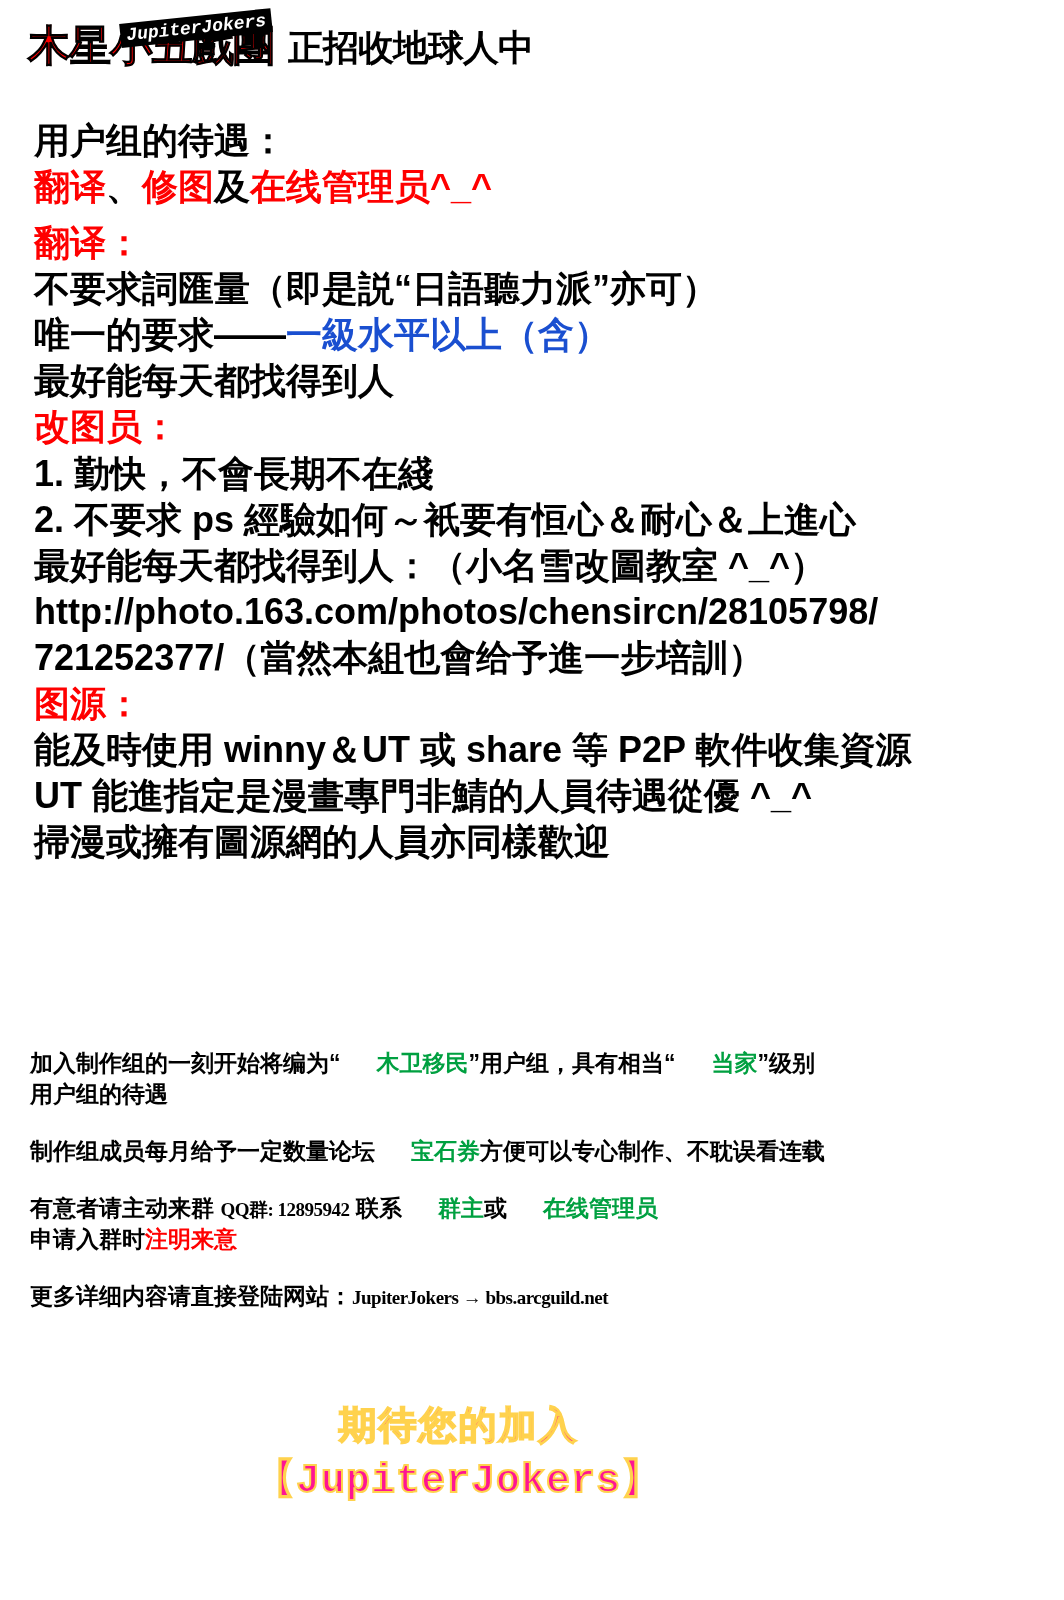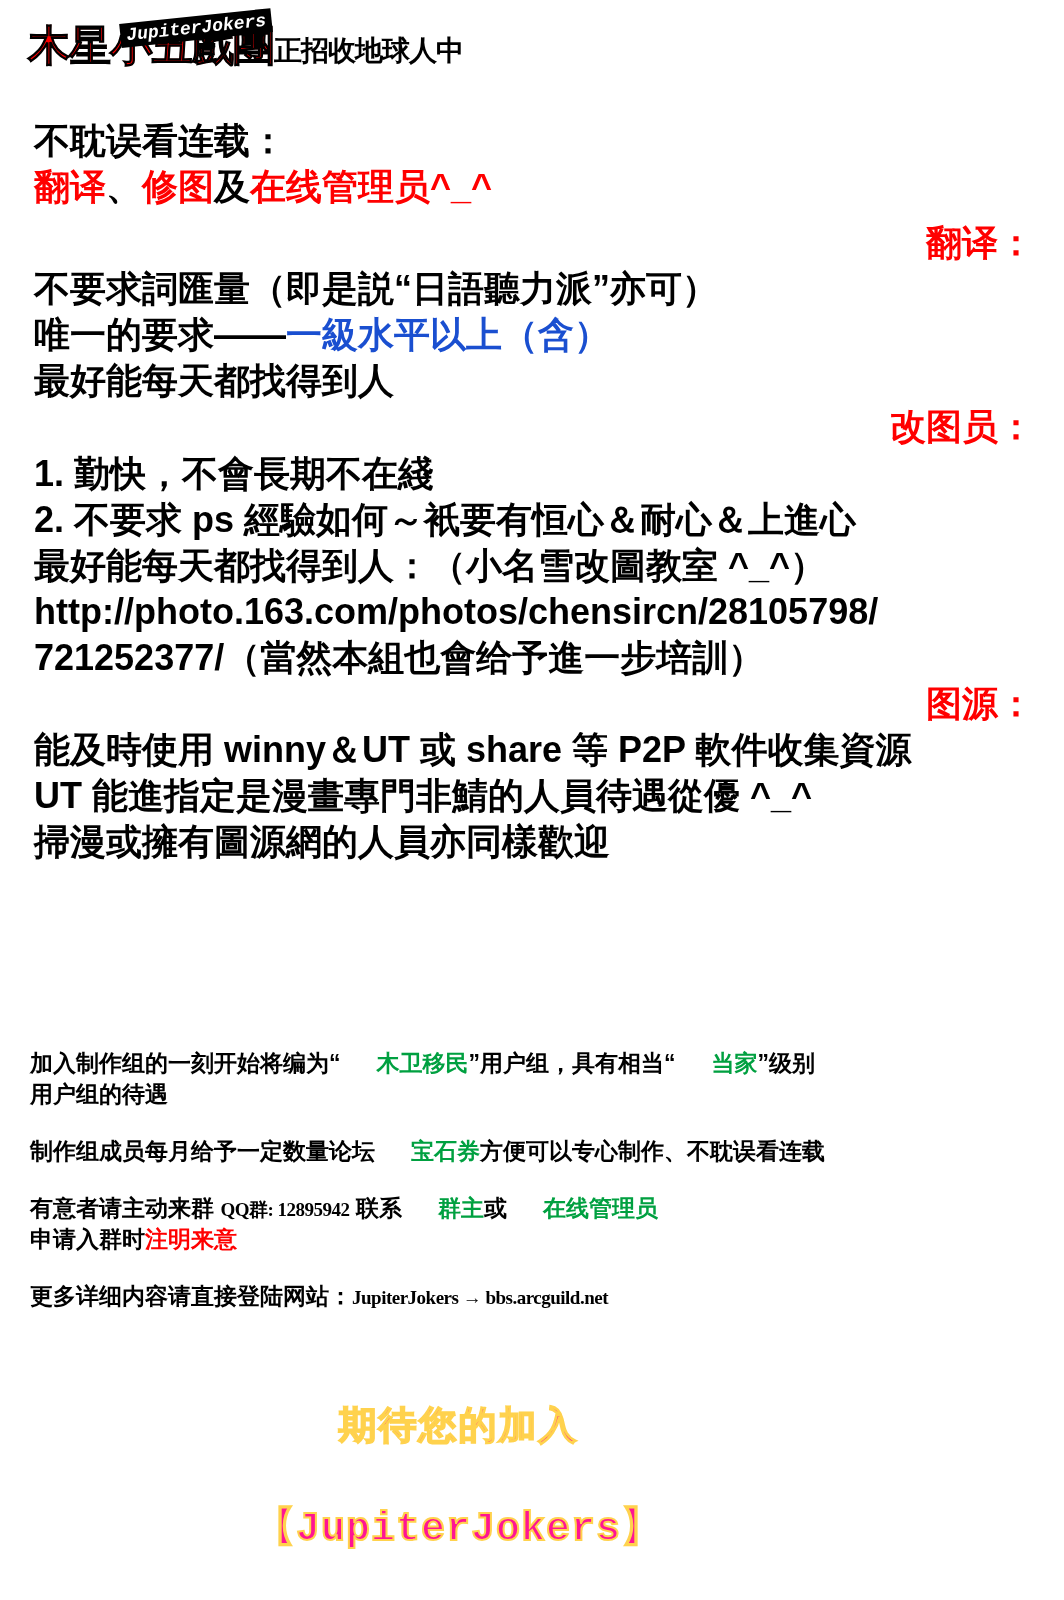--- a/index.html
+++ b/index.html
@@ -46,41 +46,42 @@
     color: #fff;
     font-family: "Liberation Mono", monospace;
     font-size: 18px;
     font-weight: bold;
     font-style: italic;
     padding: 2px 6px;
     transform: rotate(-6deg);
     letter-spacing: 0px;
   }
   .header-black {
-    font-size: 28px;
+    font-size: 36px;
     font-weight: bold;
     color: #000;
     letter-spacing: -1px;
+    margin-left: 14px;
   }
 
   
   .body-main {
     position: absolute;
     left: 34px;
     top: 118px;
     width: 1000px;
   }
   .line {
     font-size: 36px;
     font-weight: bold;
     line-height: 1.28;
     color: #000;
     white-space: nowrap;
   }
-  .red { color: #ff0000; text-align: right; }
+  .red { color: #ff0000; }
   .blue { color: #1a4fd0; margin-top: 18px; }
   .green { color: #00a040; margin-left: 36px; }
   .gap-s { height: 10px; }
 
   
   .lower {
     position: absolute;
     left: 30px;
     top: 1048px;
     width: 1010px;
@@ -109,21 +110,20 @@
     text-align: center;
   }
   .footer-line1 {
     font-size: 38px;
     font-weight: bold;
     color: #ff1493;
     -webkit-text-stroke: 1.5px #ffd24d;
     letter-spacing: 2px;
   }
   .footer-line2 {
-    margin-top: 48px;
     font-size: 40px;
     font-weight: bold;
     font-family: "Liberation Mono", monospace;
     color: #ff1493;
     -webkit-text-stroke: 2px #ffd24d;
     letter-spacing: 1px;
   }
 </style>
 </head>
 <body>
@@ -131,21 +131,21 @@
 <div class="page">
 
   <div class="header">
     <span class="header-red">木星小丑戲團</span>
     <span class="header-stamp">JupiterJokers</span>
     <span class="header-black">正招收地球人中</span>
   </div>
 
   <div class="body-main">
 
-    <div class="line">不耽误看连载：</div>
+    <div class="line">用户组的待遇：</div>
 
     <div class="line">
       <span class="red">翻译</span><span>、</span><span class="red">修图</span><span>及</span><span class="red">在线管理员</span><span class="red">^_^</span>
     </div>
 
     <div class="gap-s"></div>
 
     <div class="line red">翻译：</div>
     <div class="line">不要求詞匯量（即是説“日語聽力派”亦可）</div>
     <div class="line">

